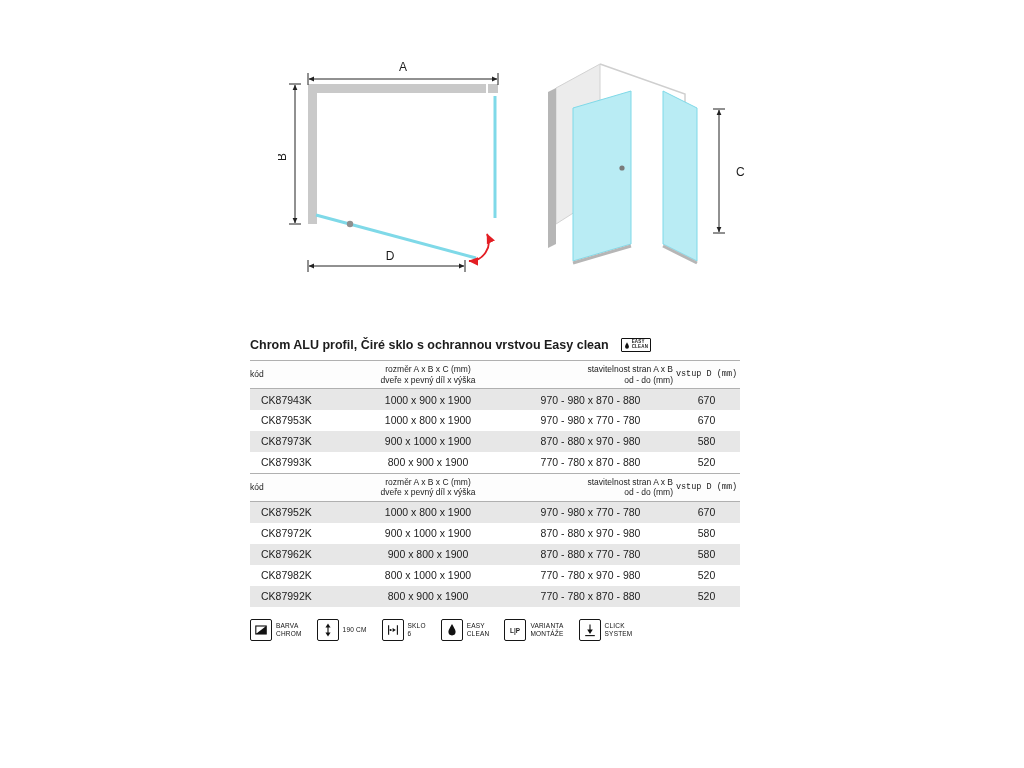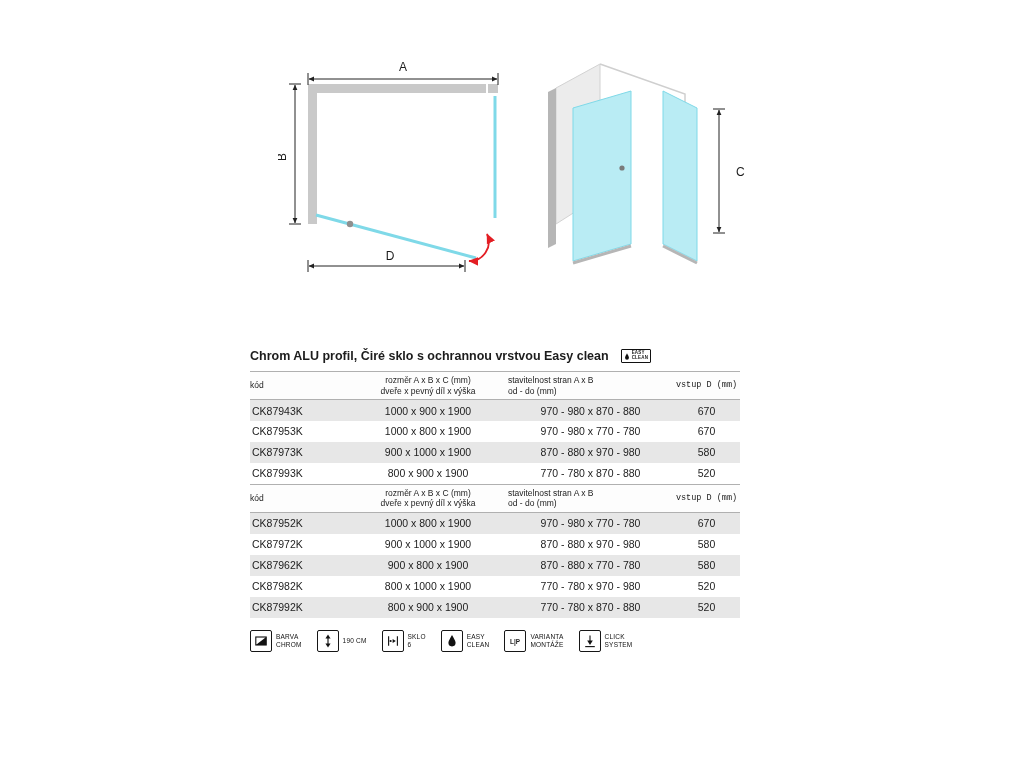--- a/index.html
+++ b/index.html
@@ -4,39 +4,39 @@
 <style>
   html,body{margin:0;padding:0;}
   body{
     width:1024px;height:768px;background:#ffffff;position:relative;overflow:hidden;
     font-family:"Liberation Sans",sans-serif;color:#1c1c1c;
   }
   .abs{position:absolute;}
   #diagram-2d{left:278px;top:58px;}
   #diagram-3d{left:543px;top:46px;}
   .content{position:absolute;left:250px;top:333px;width:492px;}
-  .section-title{font-size:12.5px;font-weight:bold;margin:16px 0 8px 0;display:flex;align-items:center;gap:12px;}
+  .section-title{font-size:12.5px;font-weight:bold;margin:5px 0 8px 0;display:flex;align-items:center;gap:12px;}
   .section-title.second{margin-top:14px;}
   .mini-badge{display:inline-flex;align-items:center;gap:2px;border:1px solid #111;padding:1px 2px;border-radius:1px;}
   .mini-badge-text{font-size:4.5px;font-weight:bold;line-height:1.1;white-space:pre-line;letter-spacing:.2px;}
   table.spec{border-collapse:collapse;width:490px;table-layout:fixed;}
   table.spec thead th{
     font-weight:normal;font-size:8.5px;line-height:1.25;white-space:pre-line;
     border-top:1px solid #b0b0b0;border-bottom:1px solid #b0b0b0;
     padding:3px 0;vertical-align:middle;color:#222;background:#fdfdfd;
   }
   th.col-kod{width:98px;text-align:left;padding-left:3px;}
   th.col-rozmer{width:160px;text-align:center;}
-  th.col-stav{width:165px;text-align:left;}
+  th.col-stav{width:165px;text-align:right;}
   th.col-vstup{width:67px;text-align:center;font-family:Liberation Mono, monospace;}
   table.spec tbody tr{height:21px;}
   table.spec tbody tr:nth-child(odd){background:#e7e7e7;}
   table.spec tbody tr:nth-child(even){background:#ffffff;}
   table.spec tbody td{font-size:10.5px;text-align:center;padding:0;vertical-align:middle;}
-  table.spec tbody td:first-child{text-align:left;padding-left:2px;}
+  table.spec tbody td:first-child{text-align:left;padding-left:11px;}
   .badges{display:flex;align-items:center;gap:15px;margin-top:12px;}
   .badge{display:flex;align-items:center;gap:4px;}
   .badge-box{width:20px;height:20px;border:1.3px solid #161616;border-radius:2px;
     display:flex;align-items:center;justify-content:center;flex:0 0 auto;background:#fff;}
   .badge-label{font-size:6.5px;line-height:1.2;white-space:pre-line;color:#111;letter-spacing:.2px;}
   svg text{font-family:"Liberation Sans",sans-serif;fill:#1c1c1c;}
 </style>
 </head>
 <body>
 

